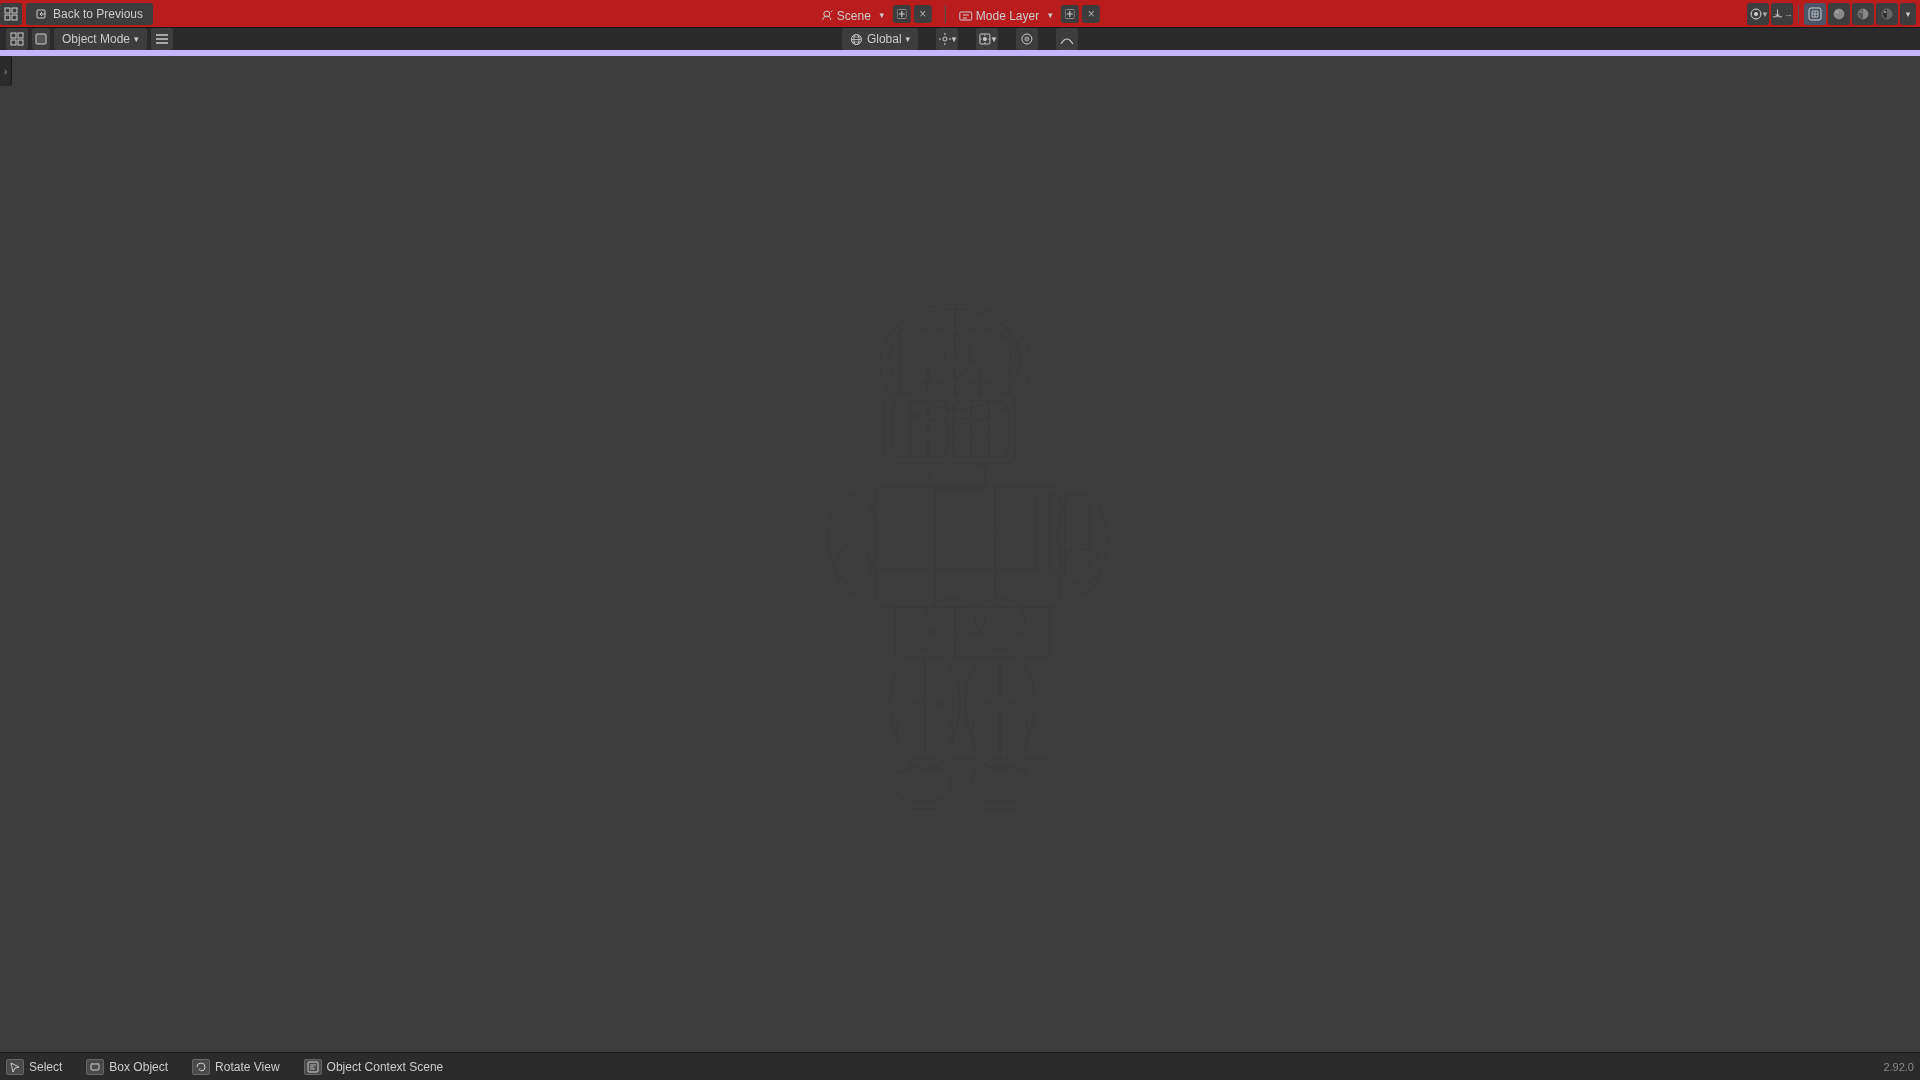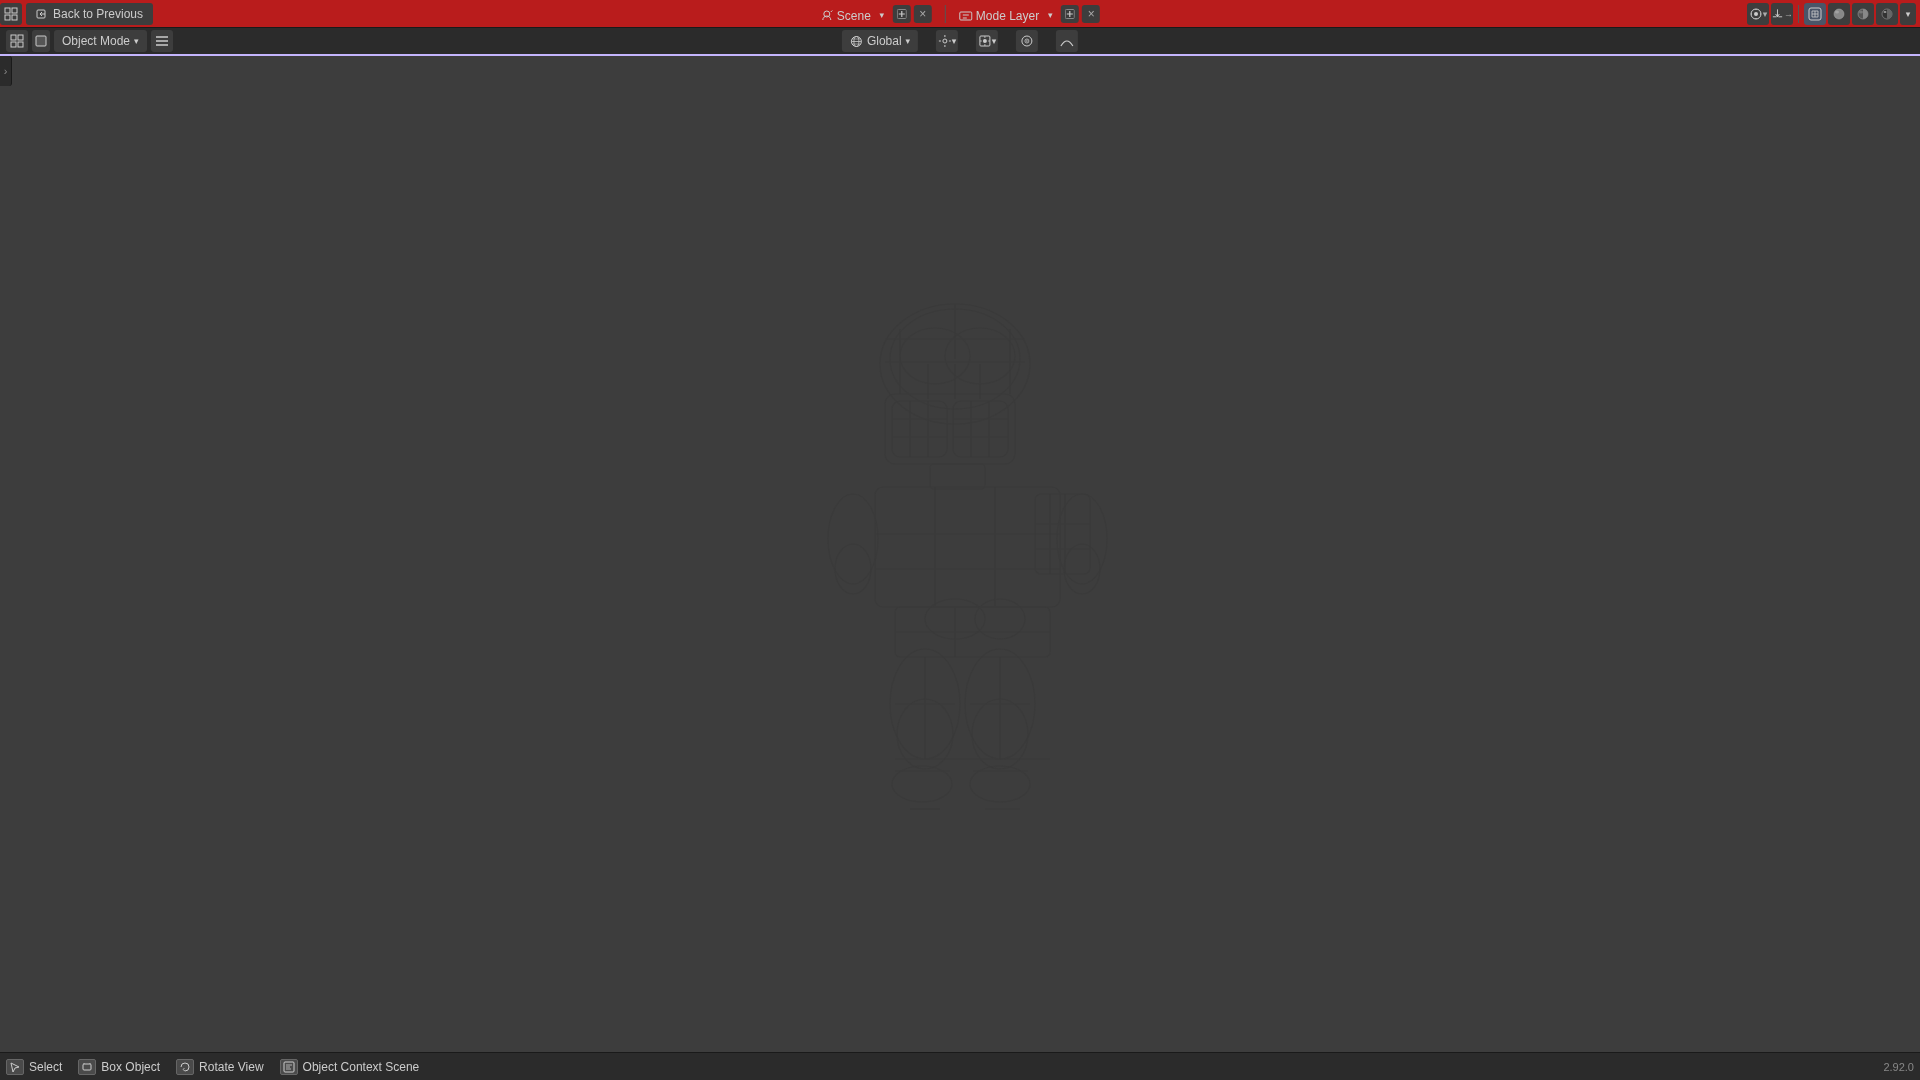--- a/index.html
+++ b/index.html
@@ -92,21 +92,21 @@
       height: 100%;
     }
 
     
     #toolbar {
       width: 100%;
       height: 28px;
       background: #2b2b2b;
       display: flex;
       align-items: center;
-      border-bottom: 2px solid #c4b5fd;
+      border-bottom: 6px solid #c4b5fd;
       padding: 0 6px;
       gap: 4px;
       position: relative;
       z-index: 9;
     }
 
     .toolbar-btn {
       display: flex;
       align-items: center;
       gap: 4px;
@@ -163,21 +163,21 @@
       position: absolute;
       bottom: 0;
       left: 0;
       right: 0;
       height: 28px;
       background: #2b2b2b;
       display: flex;
       align-items: center;
       border-top: 1px solid #1a1a1a;
       padding: 0 6px;
-      gap: 16px;
+      gap: 24px;
     }
 
     .bottom-item {
       display: flex;
       align-items: center;
       gap: 5px;
       font-size: 12px;
       color: #cccccc;
       cursor: pointer;
     }

